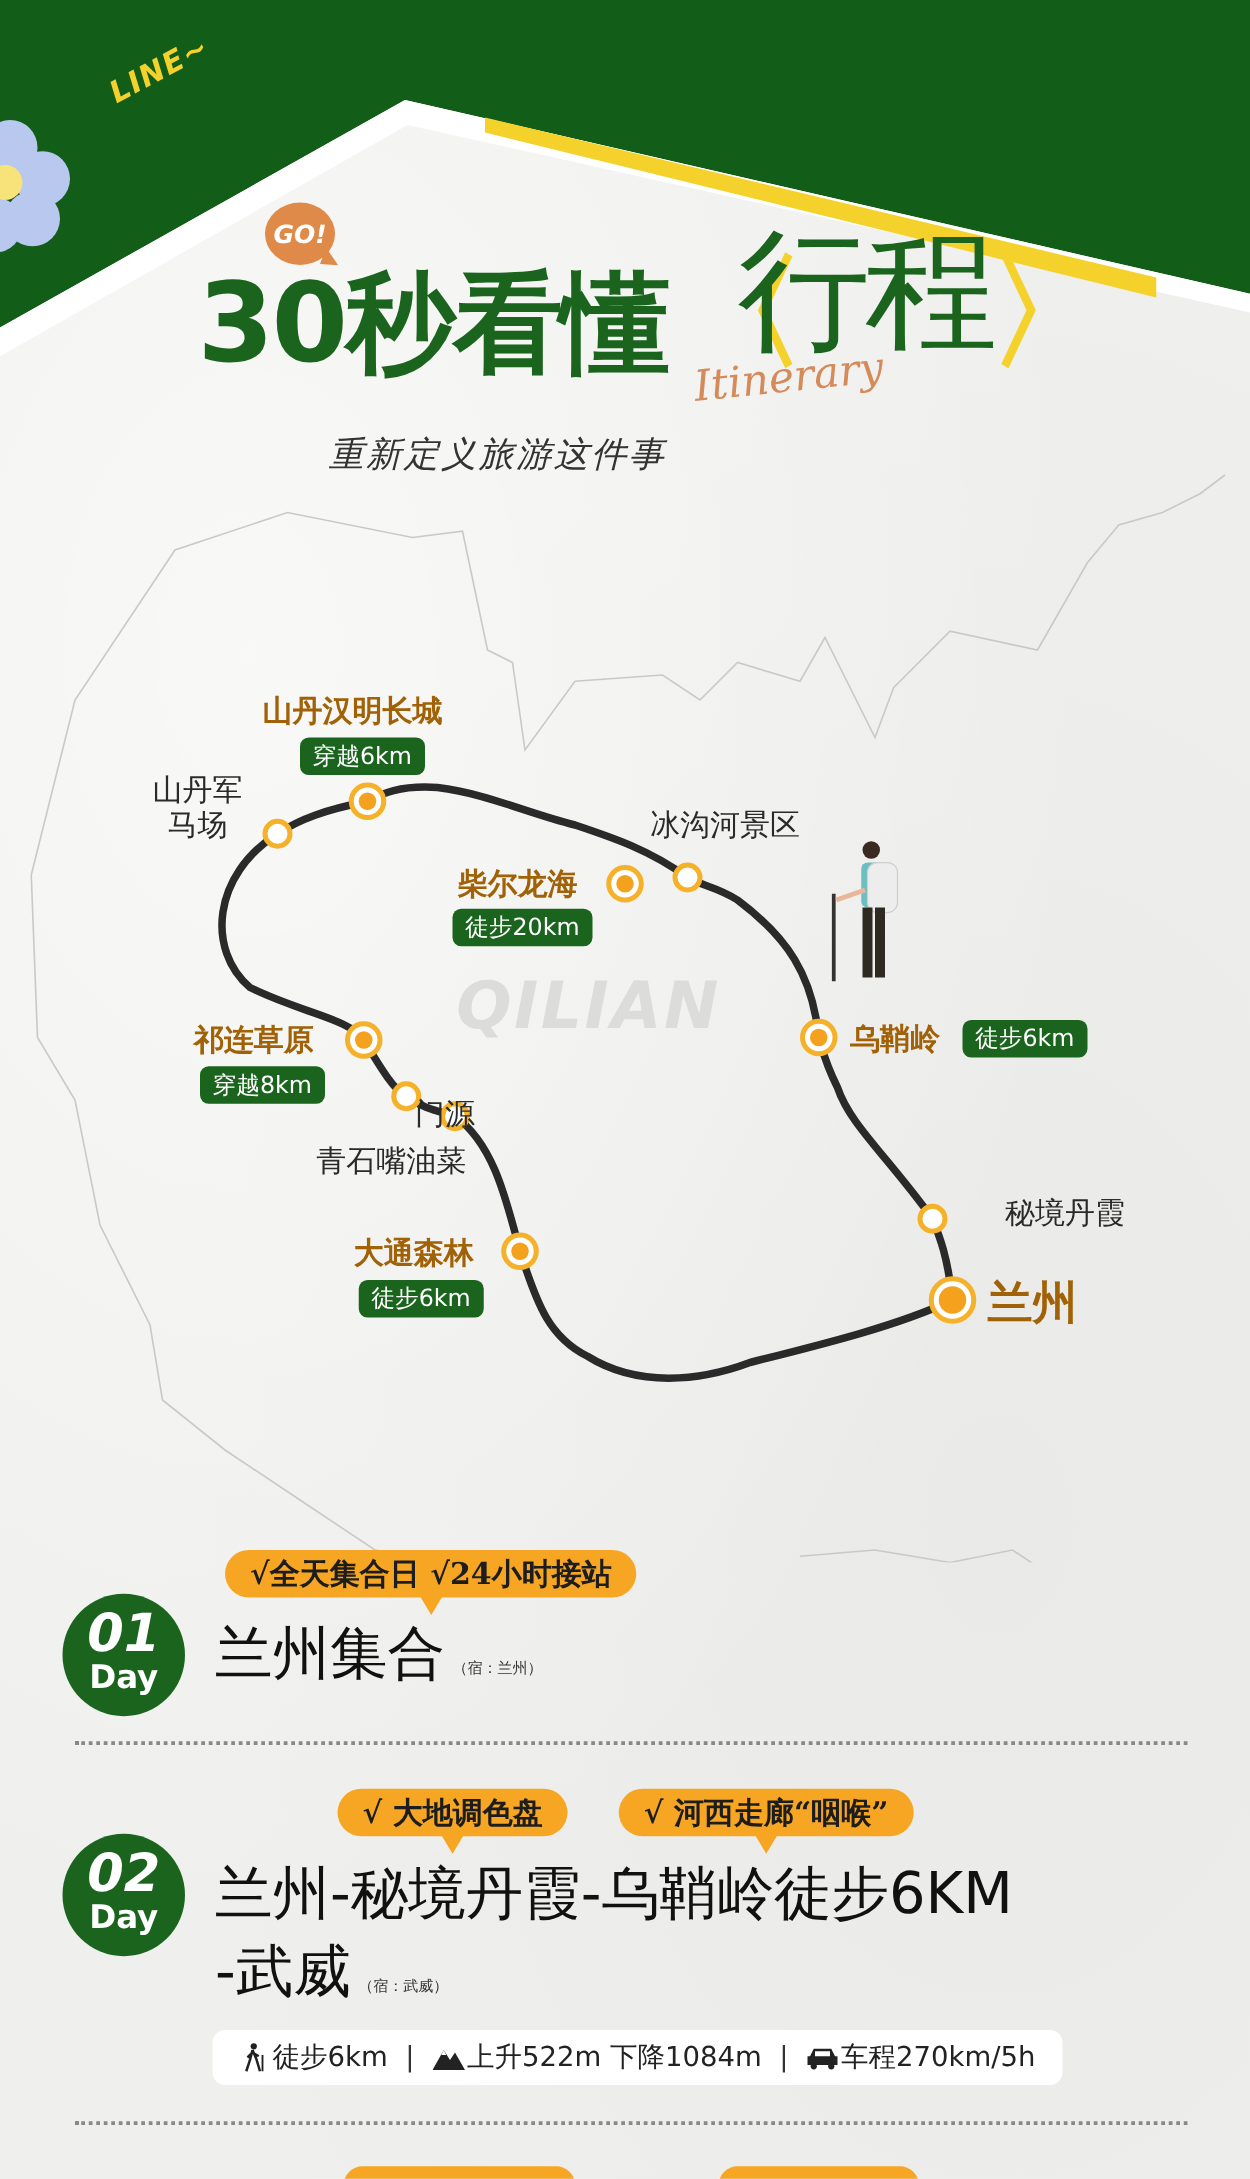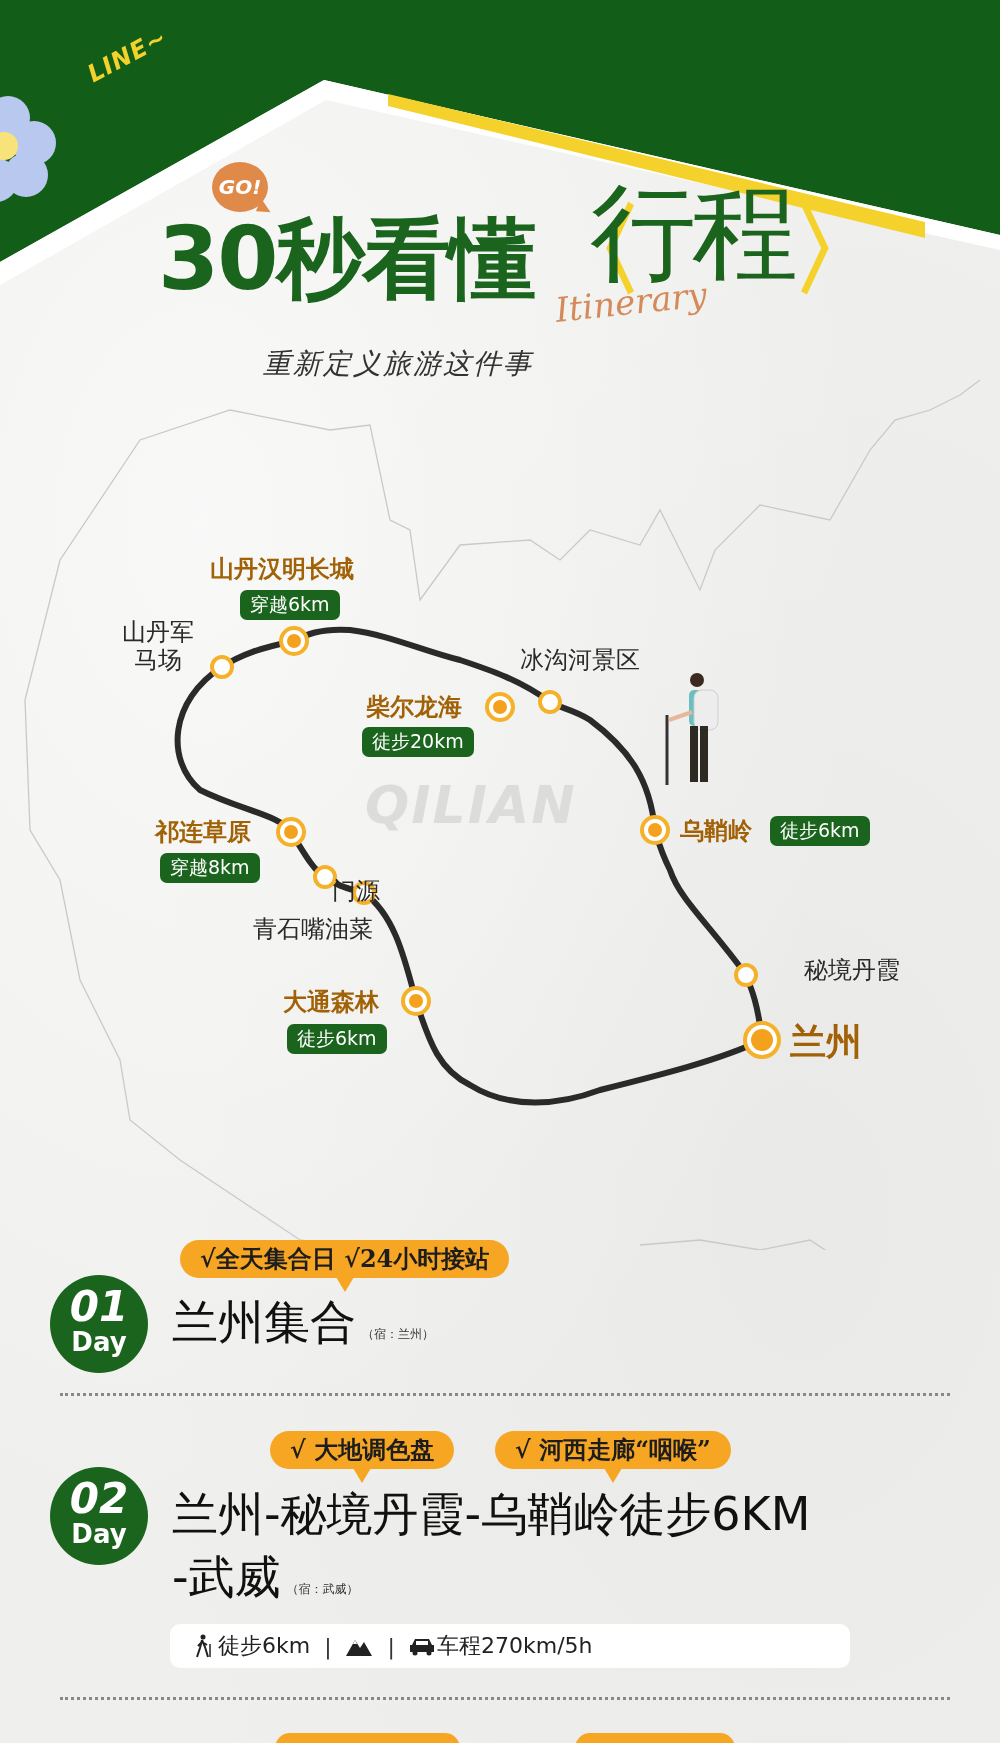--- a/index.html
+++ b/index.html
@@ -222,20 +222,21 @@
       </svg>
   </span>
   <span>徒步6km</span>
   <span class="sep">|</span>
   <span class="ico">
     <svg width="26" height="20" viewBox="0 0 26 20">
         <polygon points="0,20 9,4 14,12 18,6 26,20" fill="#222"></polygon>
         <polygon points="9,4 11,8 7,8" fill="#fff"></polygon>
       </svg>
   </span>
+  <span>上升522m 下降1084m</span>
   <span class="sep">|</span>
   <span class="ico">
     <svg width="26" height="20" viewBox="0 0 26 20">
         <path d="M3 9 L6 3 L20 3 L23 9 L25 9 L25 16 L1 16 L1 9 Z" fill="#222"></path>
         <rect x="7" y="5" width="12" height="4" fill="#fff"></rect>
         <circle cx="6" cy="17" r="2.5" fill="#222"></circle>
         <circle cx="20" cy="17" r="2.5" fill="#222"></circle>
       </svg>
   </span>
   <span>车程270km/5h</span>

